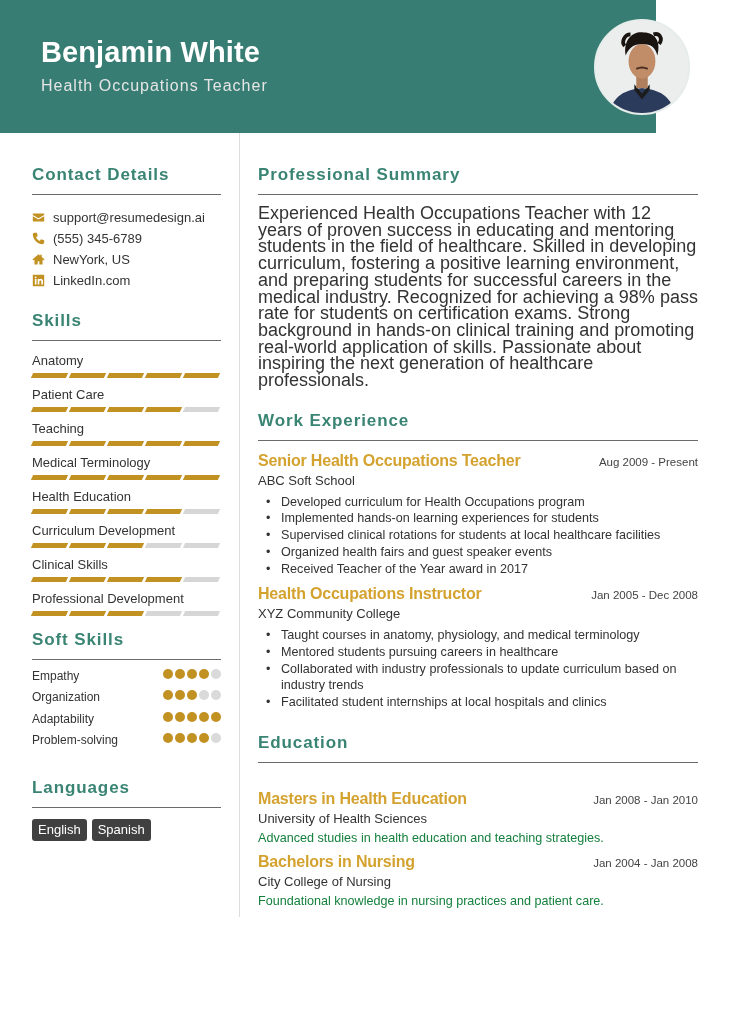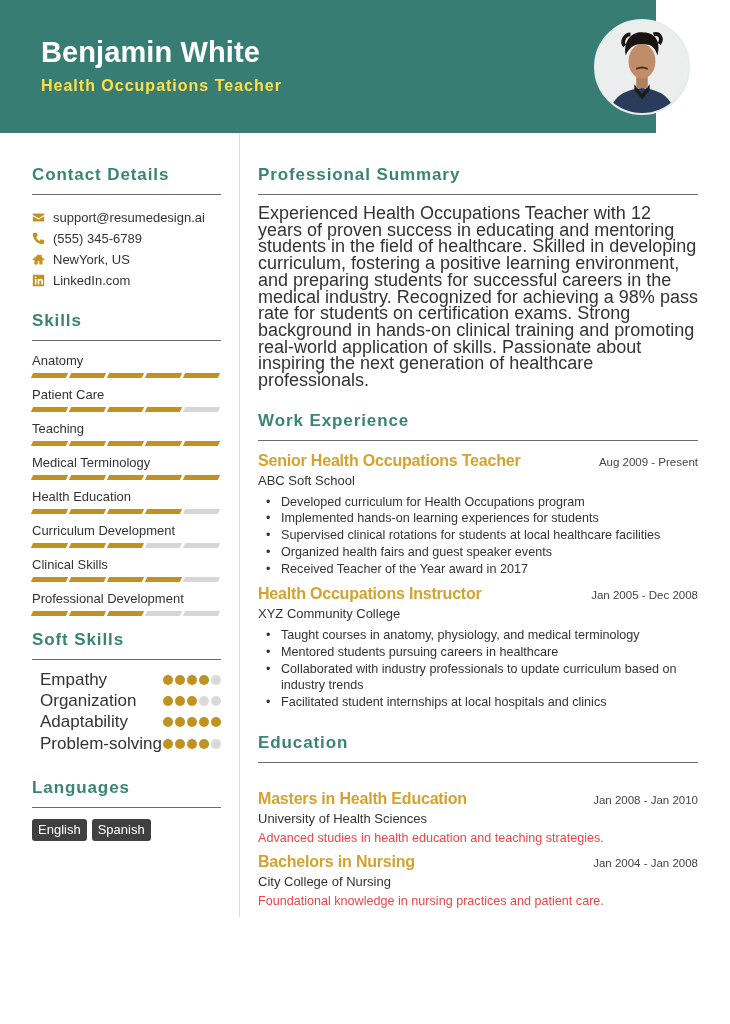--- a/index.html
+++ b/index.html
@@ -1,21 +1,21 @@
 <!DOCTYPE html>
 <html><head>
 <meta charset="utf-8">
 <style>
   * { box-sizing: border-box; margin: 0; padding: 0; }
   html, body { width: 730px; height: 1024px; background: #ffffff; overflow: hidden; }
   body { font-family: "Liberation Sans", "DejaVu Sans", sans-serif; color: #333333; position: relative; }
 
   .header { position: absolute; left: 0; top: 0; width: 656px; height: 133px; background: #387d73; }
   .name { position: absolute; left: 41px; top: 36px; font-size: 29px; font-weight: bold; color: #ffffff; letter-spacing: 0.1px; }
-  .title { position: absolute; left: 41px; top: 77px; font-size: 16px; font-weight: bold; color: #fde047; letter-spacing: 1px; }
+  .title { position: absolute; left: 41px; top: 77px; font-size: 16px; font-weight: normal; color: #e5e5e5; letter-spacing: 1px; }
   .avatar { position: absolute; left: 594px; top: 19px; width: 96px; height: 96px; border-radius: 50%; border: 2px solid #e6ecea; background: #eef0f0; overflow: hidden; }
   .avatar svg { width: 100%; height: 100%; display: block; }
 
   .vdivider { position: absolute; left: 239px; top: 133px; width: 1px; height: 784px; background: #dcdcdc; }
 
   .left { position: absolute; left: 32px; top: 133px; width: 189px; }
   .right { position: absolute; left: 258px; top: 133px; width: 440px; }
 
   .sec-title { font-size: 17px; font-weight: bold; color: #3a8474; letter-spacing: 0.9px; }
   .sec-rule { height: 1px; background: #6b6b6b; margin-top: 9px; }
@@ -24,38 +24,38 @@
   .contact-item { display: flex; align-items: center; height: 21px; font-size: 13px; color: #333; }
   .contact-item .ic { width: 13px; height: 13px; margin-right: 8px; display: inline-flex; align-items: center; justify-content: center; }
   .contact-item .ic svg { width: 13px; height: 13px; fill: #c19122; }
 
   .skill { margin-top: 0; }
   .skill-label { font-size: 13px; color: #333; height: 17px; line-height: 17px; }
   .skill-bar { display: flex; gap: 3px; margin-top: 4px; margin-bottom: 8px; height: 5px; }
   .seg { width: 35px; height: 5px; background: #c19122; transform: skewX(-25deg); }
   .seg.off { background: #d6d6d6; }
 
-  .soft-item { display: flex; justify-content: space-between; align-items: center; height: 21.3px; font-size: 17px; color: #333; margin-left: 8px; }
+  .soft-item { display: flex; justify-content: space-between; align-items: flex-start; height: 21.3px; font-size: 12px; color: #333; }
   .dots { display: flex; gap: 2px; }
   .dot { width: 10px; height: 10px; border-radius: 50%; background: #c19122; }
   .dot.off { background: #dadada; }
 
   .langs { display: flex; gap: 5px; margin-top: 11px; }
   .lang { background: #404040; color: #fff; font-size: 13px; padding: 3px 6px; border-radius: 3px; height: 22px; line-height: 16px; }
 
   .summary { font-size: 18px; line-height: 16.7px; color: #333; margin-top: 10px; }
 
   .job-head { display: flex; justify-content: space-between; align-items: baseline; }
   .job-title { font-size: 16px; font-weight: bold; color: #d4a22f; letter-spacing: -0.2px; }
   .job-date { font-size: 11.5px; color: #444; }
   .job-org { font-size: 13px; color: #333; margin-top: 3px; }
   .bullets { list-style: none; margin-top: 6px; }
   .bullets li { position: relative; padding-left: 23px; font-size: 12.6px; line-height: 16.7px; color: #333; }
   .bullets li::before { content: "•"; position: absolute; left: 8px; top: 0; color: #333; }
-  .edu-desc { font-size: 12.6px; color: #ef4444; margin-top: 5px; }
+  .edu-desc { font-size: 12.6px; color: #15803d; margin-top: 5px; }
 </style>
 </head>
 <body>
 
 <div class="header">
   <div class="name">Benjamin White</div>
   <div class="title">Health Occupations Teacher</div>
   <div class="avatar">
     <svg viewBox="0 0 96 96">
       <rect width="96" height="96" fill="#eceeee"></rect>

